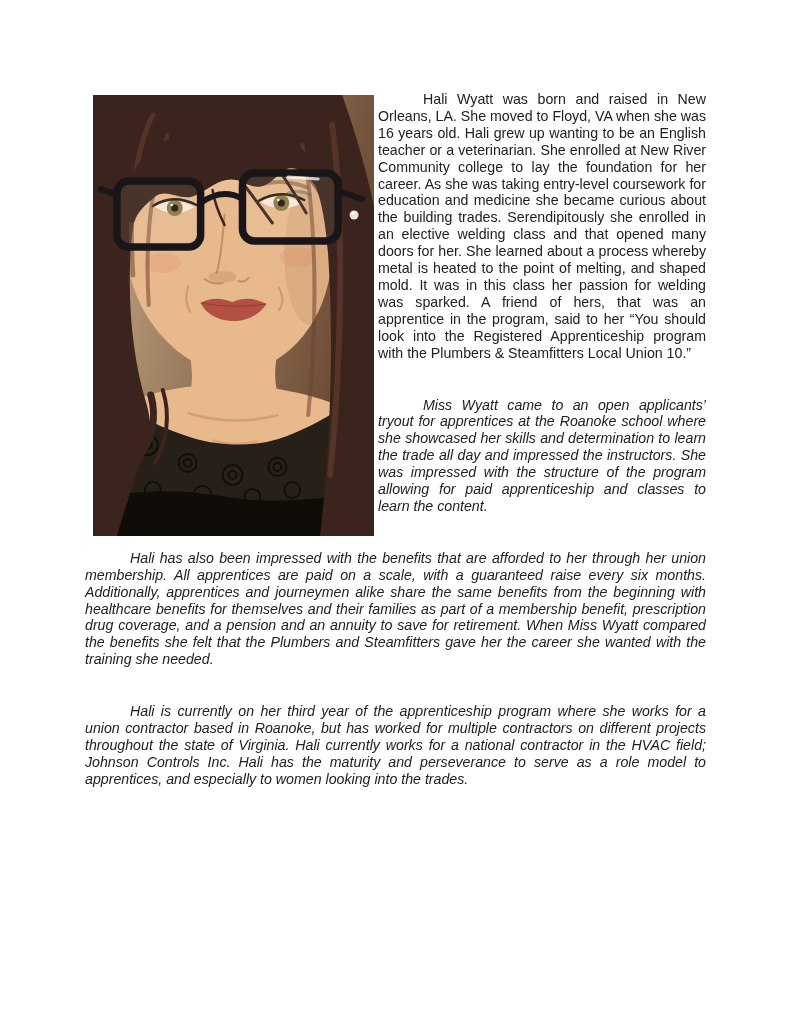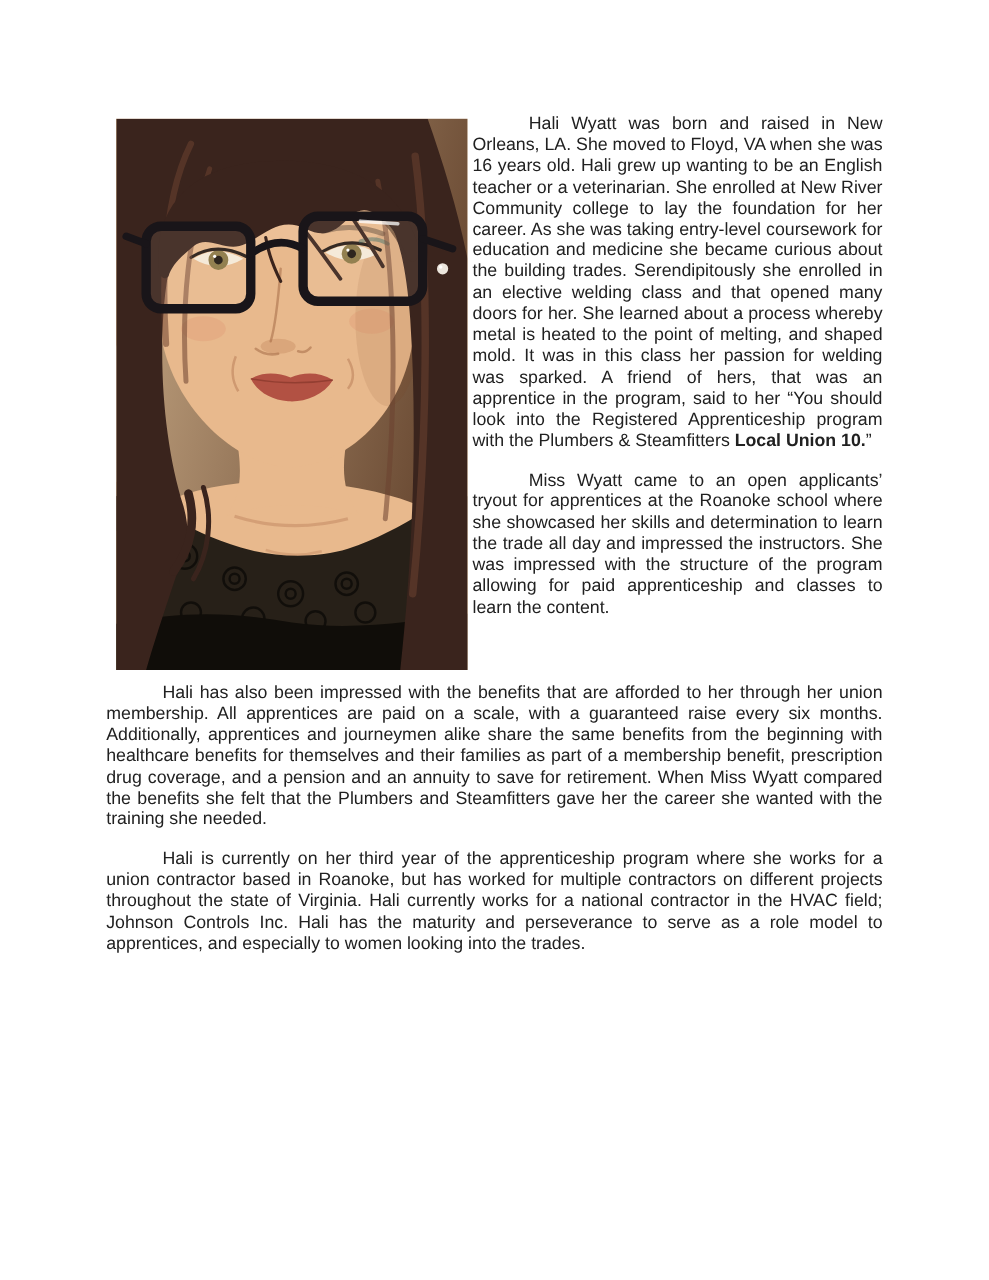--- a/index.html
+++ b/index.html
@@ -30,23 +30,23 @@
   }
   .photo-figure svg { display: block; width: 281px; height: 441px; }
   .para {
     margin: 0;
     font-size: 14.2px;
     line-height: 16.9px;
     text-align: justify;
     text-indent: 45px;
     color: var(--text, #212121);
   }
-  .para + .para { margin-top: 15px; }
+  .para + .para { margin-top: 35px; font-style: italic; }
   .para.wide { clear: left; }
-  .bold-run { font-weight: bold; }
+  .bold-run { font-weight: normal; }
 
   
   .st-bg1 { stop-color: var(--photo-bg-light, #c9ab87); }
   .st-bg2 { stop-color: var(--photo-bg-dark, #6a4a33); }
   .ph-wall { fill: var(--wall, #cfc8bf); opacity: .85; }
   .ph-skin { fill: var(--skin, #e8b98d); }
   .ph-hair { fill: var(--hair, #3a241d); }
   .ph-hair-line { stroke: var(--hair, #3a241d); fill: none; stroke-linecap: round; }
   .ph-hair-hi { stroke: var(--hair-highlight, #6b4130); fill: none; opacity: .55; stroke-linecap: round; }
   .ph-lace { fill: var(--lace, #16120e); opacity: .92; }

